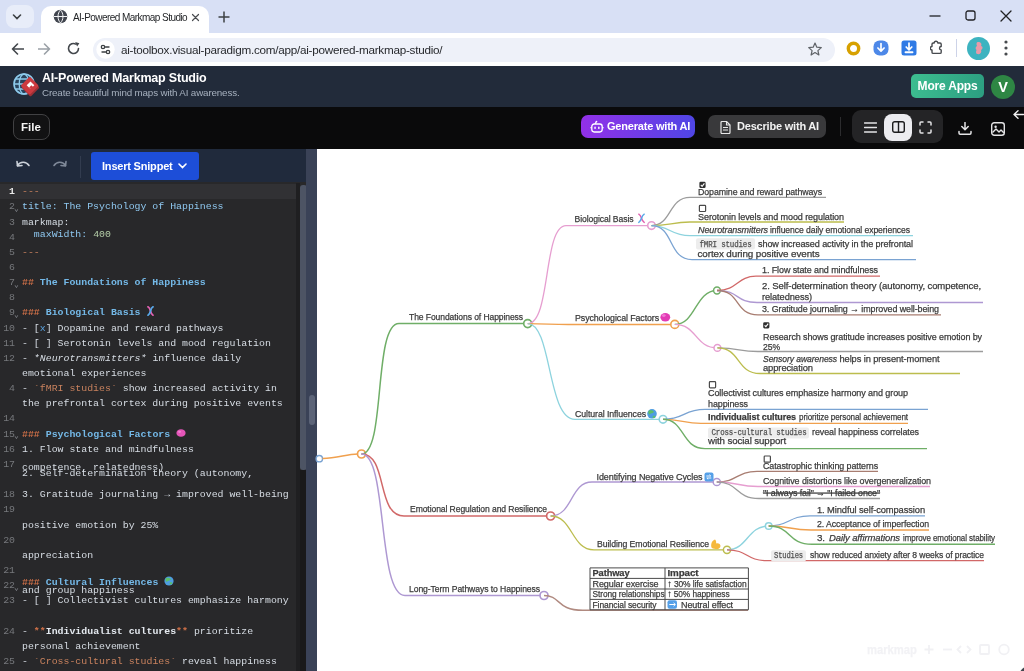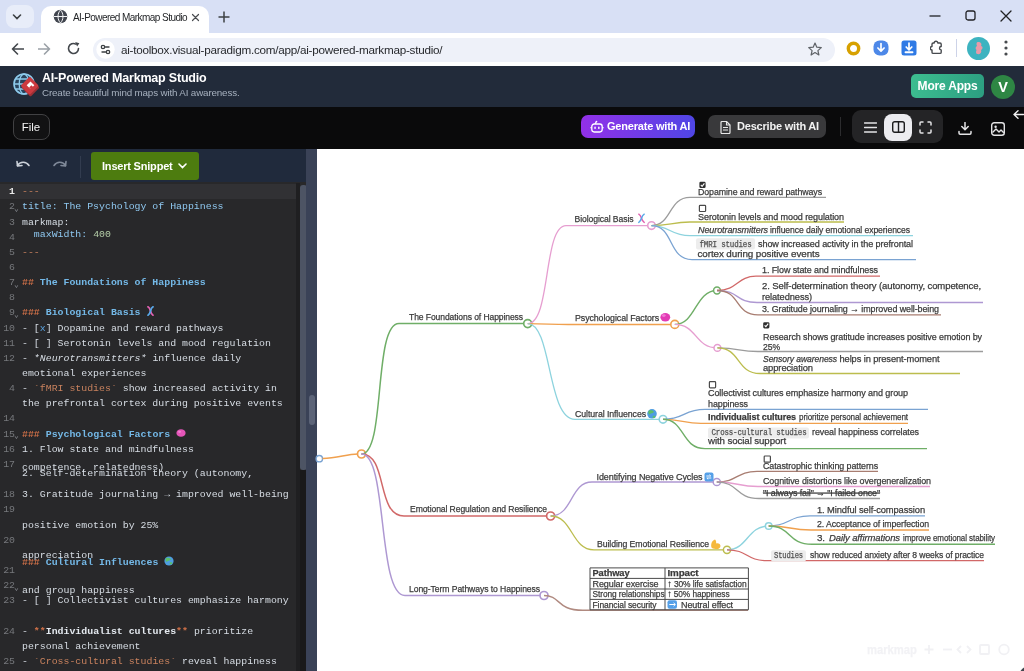--- a/index.html
+++ b/index.html
@@ -17,36 +17,36 @@
 #htitle{left:42px;top:71px;font-size:12.5px;font-weight:bold;color:#fff;letter-spacing:-.2px}
 #hsub{left:42px;top:86.5px;font-size:9.8px;color:#a7b1bf;letter-spacing:-.15px}
 #moreapps{left:911px;top:74px;width:73px;height:24px;border-radius:5px;
   background:linear-gradient(100deg,#3dbe90,#2c9e81);color:#fff;font-size:12px;
   font-weight:bold;text-align:center;line-height:24px;letter-spacing:-.2px}
 #avatarV{left:991px;top:75px;width:24px;height:24px;border-radius:50%;background:#2e8644;
   color:#fff;font-size:14.5px;font-weight:bold;text-align:center;line-height:24px}
 
 #tbar{left:0;top:107.3px;width:1024px;height:41.7px;background:#0a0a0b}
 #filebtn{left:12.5px;top:114px;width:37px;height:26px;border:1px solid #414143;
-  border-radius:8px;background:#121213;color:#f5f5f5;font-size:11.5px;font-weight:normal;
+  border-radius:8px;background:#121213;color:#f5f5f5;font-size:11.5px;font-weight:bold;
   text-align:center;line-height:24px}
 #genbtn{left:581px;top:115px;width:114px;height:23px;border-radius:7px;
   background:linear-gradient(90deg,#9230e8,#4f46e5);color:#fff;font-size:11px;
   font-weight:bold;line-height:23px;padding-left:26px;letter-spacing:-.2px}
 #descbtn{left:708px;top:115px;width:118px;height:23px;border-radius:7px;
   background:#39393b;color:#f2f2f2;font-size:11px;font-weight:bold;line-height:23px;
   padding-left:29px;letter-spacing:-.2px}
 #tsep{left:840px;top:117px;width:1px;height:19px;background:#2c2c2e}
 #igroup{left:852px;top:110px;width:91px;height:33px;border-radius:9px;background:#242426}
 #isplit{left:884px;top:113.5px;width:28px;height:27px;border-radius:8px;background:#ececf0}
 
 #epanel{left:0;top:149px;width:307px;height:522px;background:#28282a}
 #etool{left:0;top:149px;width:307px;height:32.7px;background:#202a3c}
 #esep{left:80px;top:156px;width:1px;height:22px;background:#323c4f}
-#snipbtn{left:91px;top:151.5px;width:108px;height:28px;border-radius:3px;background:#4d7c0f;
+#snipbtn{left:91px;top:151.5px;width:108px;height:28px;border-radius:3px;background:#1d4ed8;
   color:#fff;font-size:11px;font-weight:bold;line-height:28px;padding-left:11px;letter-spacing:-.2px}
 #code{left:0;top:182px;width:300px;height:489px;font-family:"Liberation Mono",monospace;
   font-size:9.9px;line-height:15.15px;font-weight:400;color:#ccd3dc}
 .gut{position:absolute;left:0;width:15px;text-align:right;color:#76787c;font-weight:400}
 .gut.cur{color:#e8e8e8;font-weight:700}
 .row{position:absolute;left:22px;white-space:pre}
 .fold{position:absolute;left:14px;color:#8d9097;font-size:8px;font-weight:400}
 #curline{left:0;top:184px;width:300px;height:15px;background:#313134}
 .c-org{color:#c9825e}
 .c-blue{color:#8fc8f0}
@@ -257,21 +257,21 @@
     <div class="row" style="top:278px"><span class="c-lit">competence, relatedness)</span></div>
     <div class="gut" style="top:305.20px">18</div>
     <div class="row" style="top:305.20px"><span class="c-lit">3. Gratitude journaling → improved well-being</span></div>
     <div class="gut" style="top:320.35px">19</div>
     <div class="row" style="top:335.50px"><span class="c-lit">positive emotion by 25%</span></div>
     <div class="gut" style="top:350.65px">20</div>
     <div class="row" style="top:365.80px"><span class="c-lit">appreciation</span></div>
     <div class="gut" style="top:380.95px">21</div>
     <div class="gut" style="top:396.10px">22</div>
     <div class="fold" style="top:397.60px">⌄</div>
-    <div class="row" style="top:373px"><span class="c-hh">### </span><span class="c-head">Cultural Influences </span><span style="display:inline-block;width:10px;height:10px;position:relative;top:1px"><svg class="abs" style="left:0;top:0" width="10" height="10" viewBox="0 0 10 10">
+    <div class="row" style="top:393px"><span class="c-hh">### </span><span class="c-head">Cultural Influences </span><span style="display:inline-block;width:10px;height:10px;position:relative;top:1px"><svg class="abs" style="left:0;top:0" width="10" height="10" viewBox="0 0 10 10">
           <circle cx="5" cy="5" r="4.6" fill="#4e9de0"></circle>
           <path d="M2 2.2 C4 1.2 6.5 2 7 3.5 C6 5 3.5 4.5 2.5 6 C1.5 5 1.2 3.2 2 2.2 Z" fill="#5cbf6a"></path>
           <path d="M6 6.5 C7 6 8.5 6.5 8.3 7.5 C7.5 8.7 6 8.8 5.5 8 Z" fill="#5cbf6a"></path>
         </svg></span></div>
     <div class="gut" style="top:411.25px">23</div>
     <div class="row" style="top:411.25px"><span class="c-lit">- [ ] Collectivist cultures emphasize harmony</span></div>
     <div class="row" style="top:401px"><span class="c-lit">and group happiness</span></div>
     <div class="gut" style="top:441.55px">24</div>
     <div class="row" style="top:441.55px"><span class="c-lit">- </span><span class="c-hh">**</span><span class="c-b">Individualist cultures</span><span class="c-hh">**</span><span class="c-lit"> prioritize</span></div>
     <div class="row" style="top:456.70px"><span class="c-lit">personal achievement</span></div>

